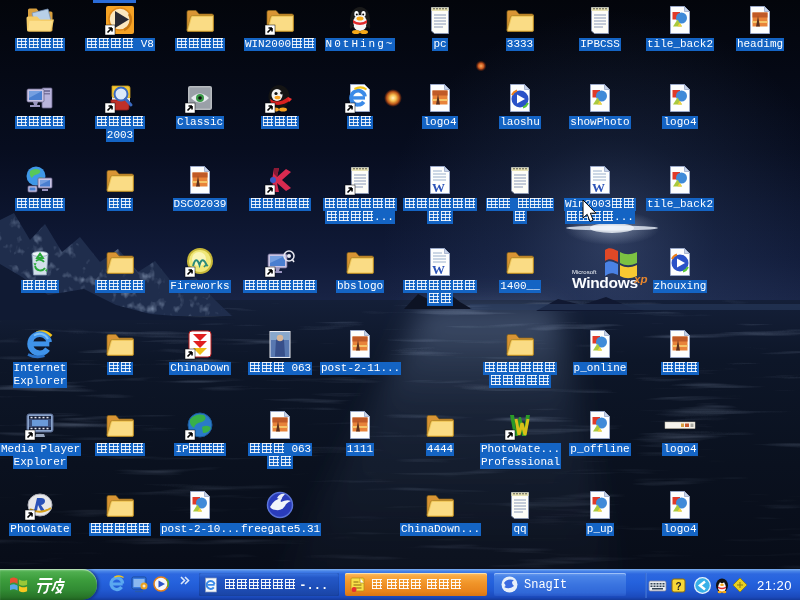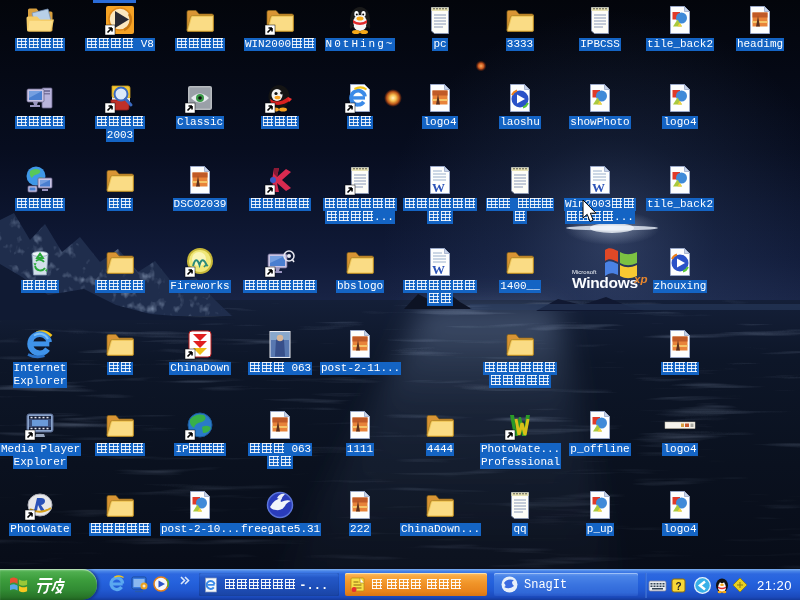--- a/index.html
+++ b/index.html
@@ -624,20 +624,26 @@
         <use href="#imgor"></use>
       </svg>
       <div class="lb"><span><b>post-2-11...</b></span></div>
     </div>
 <div class="ic" style="left:480px;top:328px">
       <svg width="32" height="32" viewBox="0 0 32 32">
         <use href="#folder"></use>
       </svg>
       <div class="lb"><span><i></i><i></i><i></i><i></i><i></i><i></i></span><br><span><i></i><i></i><i></i><i></i><i></i></span></div>
     </div>
+<div class="ic" style="left:560px;top:328px">
+      <svg width="32" height="32" viewBox="0 0 32 32">
+        <use href="#imgdoc"></use>
+      </svg>
+      <div class="lb"><span><b>p_online</b></span></div>
+    </div>
 <div class="ic" style="left:640px;top:328px">
       <svg width="32" height="32" viewBox="0 0 32 32">
         <use href="#imgor"></use>
       </svg>
       <div class="lb"><span><i></i><i></i><i></i></span></div>
     </div>
 <div class="ic" style="left:0px;top:409px">
       <svg width="32" height="32" viewBox="0 0 32 32">
         <use href="#mpc"></use>
         <use href="#sarrow"></use>
@@ -711,26 +717,20 @@
       <svg width="32" height="32" viewBox="0 0 32 32">
         <use href="#imgdoc"></use>
       </svg>
       <div class="lb"><span><b>post-2-10...</b></span></div>
     </div>
 <div class="ic" style="left:240px;top:489px">
       <svg width="32" height="32" viewBox="0 0 32 32">
         <use href="#fgate"></use>
       </svg>
       <div class="lb"><span><b>freegate5.31</b></span></div>
-    </div>
-<div class="ic" style="left:320px;top:489px">
-      <svg width="32" height="32" viewBox="0 0 32 32">
-        <use href="#imgor"></use>
-      </svg>
-      <div class="lb"><span><b>222</b></span></div>
     </div>
 <div class="ic" style="left:480px;top:489px">
       <svg width="32" height="32" viewBox="0 0 32 32">
         <use href="#notepad"></use>
       </svg>
       <div class="lb"><span><b>qq</b></span></div>
     </div>
 <div class="ic" style="left:400px;top:489px">
       <svg width="32" height="32" viewBox="0 0 32 32">
         <use href="#folder"></use>
@@ -795,21 +795,21 @@
  </div>
  <div class="tbtn" style="left:345px;width:142px;background:linear-gradient(to bottom,#fcc06a 0,#f8a840 15%,#f09428 45%,#e8841c 80%,#d87414 100%);box-shadow:inset 0 1px 0 #fde0a8">
   <svg width="16" height="17" viewBox="0 0 16 17" style="position:absolute;left:5px;top:3px">
           <rect x="1" y="2" width="13" height="13" rx="1" fill="#f8e048" stroke="#b89018" stroke-width="0.8"></rect>
           <path d="M10 2 L10 7 L14 7" fill="#fff" stroke="#b89018" stroke-width="0.8"></path>
           <path d="M3.5 6 h5 M3.5 9 h8 M3.5 12 h8" stroke="#8a6a10" stroke-width="1"></path>
           <circle cx="4" cy="13.5" r="2.5" fill="#e83030"></circle>
         </svg>
   <span class="tlb" style="position:absolute;left:26px;top:5px"><i></i> <i></i><i></i><i></i> <i></i><i></i><i></i></span>
  </div>
- <div class="tbtn" style="left:494px;width:144px;background:linear-gradient(to bottom,#6a9cf0 0,#4a84e8 15%,#3a74e0 50%,#3068d8 85%,#2858c8 100%);box-shadow:inset 0 1px 0 #9cc0f8">
+ <div class="tbtn" style="left:494px;width:132px;background:linear-gradient(to bottom,#6a9cf0 0,#4a84e8 15%,#3a74e0 50%,#3068d8 85%,#2858c8 100%);box-shadow:inset 0 1px 0 #9cc0f8">
   <svg width="19" height="19" viewBox="0 0 19 19" style="position:absolute;left:6px;top:2px">
           <circle cx="9.5" cy="9.5" r="8" fill="#e8f0fa"></circle>
           <path d="M4 8 Q7 3 14 5 Q10 7 14 11 Q9 15 4 12 Q7 11 4 8 Z" fill="#3a6ae0"></path>
         </svg>
   <span style="position:absolute;left:30px;top:5px;font-family:'Liberation Mono',monospace;font-size:12px">SnagIt</span>
  </div>
  <svg width="155" height="31" viewBox="0 0 155 29" style="position:absolute;left:645px;top:1px">
   <path d="M0 2 L0 27" stroke="#1a44a8" stroke-width="1"></path>
         <path d="M1 2 L1 27" stroke="#5a90e8" stroke-width="0.8"></path>
   <g transform="translate(4,8)">

